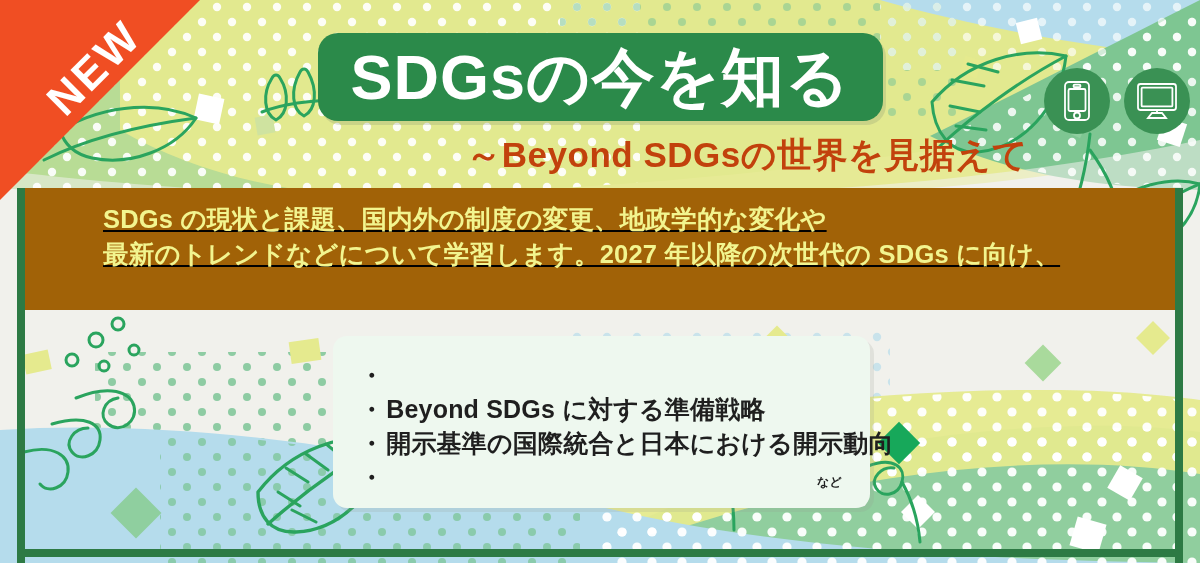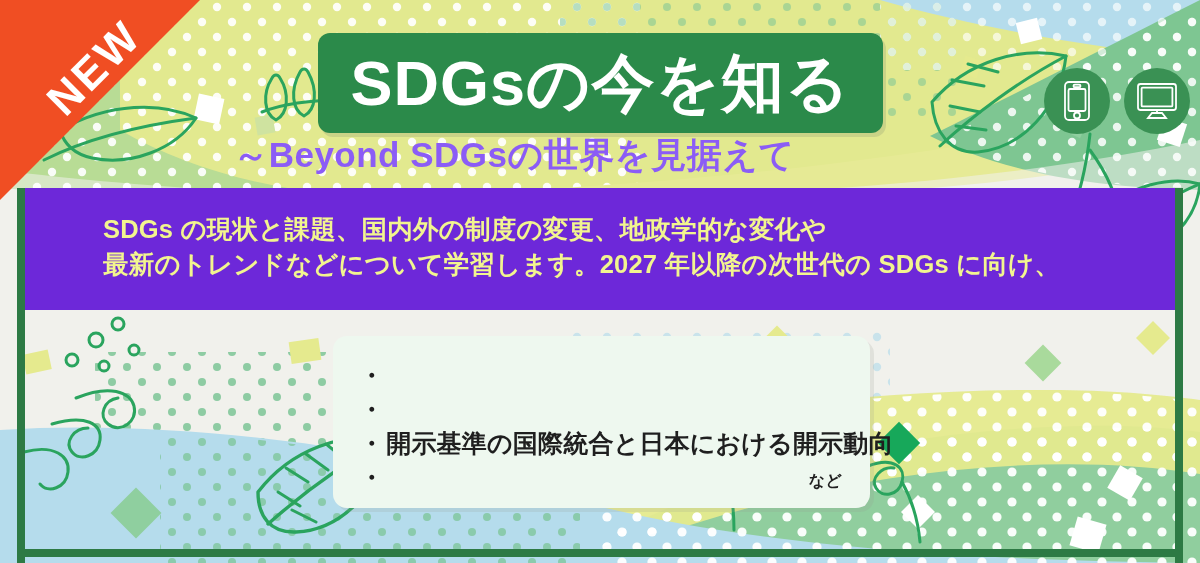--- a/index.html
+++ b/index.html
@@ -57,23 +57,23 @@
     line-height: 1;
     font-family: "Liberation Sans", sans-serif;
   }
 
   
   .title-plate {
     position: absolute;
     left: 318px;
     top: 33px;
     width: 565px;
-    height: 100px;
+    height: 88px;
     background: #2b8a4a;
-    border-radius: 12px;
+    border-radius: 20px;
     box-shadow: 3px 4px 0 rgba(120,130,110,0.22);
     display: flex;
     align-items: center;
     justify-content: center;
     z-index: 20;
   }
   .title-plate .title-text {
     color: #ffffff;
     font-size: 63px;
     font-weight: 700;
@@ -81,22 +81,22 @@
     letter-spacing: 1px;
     white-space: nowrap;
     font-family: "Liberation Sans", "DejaVu Sans", sans-serif;
   }
 
   .subtitle {
     position: absolute;
     left: 0;
     top: 134px;
     width: 1028px;
-    text-align: center;
-    color: #8b5cf6;
+    text-align: right;
+    color: #c2410c;
     font-size: 35px;
     font-weight: 700;
     line-height: 1.2;
     letter-spacing: 0.5px;
     z-index: 20;
     white-space: nowrap;
   }
 
   
   .device-icons {
@@ -117,24 +117,25 @@
     justify-content: center;
   }
 
   
   .desc-band {
     position: absolute;
     left: 17px;
     top: 188px;
     width: 1166px;
     height: 122px;
-    background: #6d28d9;
+    background: #a16207;
     z-index: 15;
     box-sizing: border-box;
-    padding: 24px 0 0 86px;
+    padding: 14px 0 0 86px;
+    text-decoration: underline;
   }
   .desc-band .desc-line {
     color: #f2f58f;
     font-size: 25.5px;
     font-weight: 700;
     line-height: 35px;
     letter-spacing: 0.2px;
     white-space: nowrap;
   }
 
@@ -171,21 +172,21 @@
     line-height: 34px;
     letter-spacing: 0.2px;
     white-space: nowrap;
   }
   .bullet-row .dot-mark {
     margin-right: 2px;
   }
   .bullet-row .nado {
     margin-left: auto;
     margin-right: 28px;
-    font-size: 16px;
+    font-size: 12px;
     font-weight: 700;
   }
 </style>
 </head>
 <body>
 
 <div id="banner">
 
   <svg class="bg-svg" viewBox="0 0 1200 563" preserveAspectRatio="none" aria-hidden="true">
     <defs>
@@ -363,20 +364,21 @@
   <div class="rail rail-left"></div>
   <div class="rail rail-right"></div>
   <div class="rail rail-bottom"></div>
 
   <div class="bullet-card">
     <div class="bullet-row">
       <span class="dot-mark">・</span>
     </div>
     <div class="bullet-row">
       <span class="dot-mark">・</span>
+      <span>Beyond SDGs に対する準備戦略</span>
     </div>
     <div class="bullet-row">
       <span class="dot-mark">・</span>
       <span>開示基準の国際統合と日本における開示動向</span>
     </div>
     <div class="bullet-row">
       <span class="dot-mark">・</span>
       <span class="nado">など</span>
     </div>
   </div>

